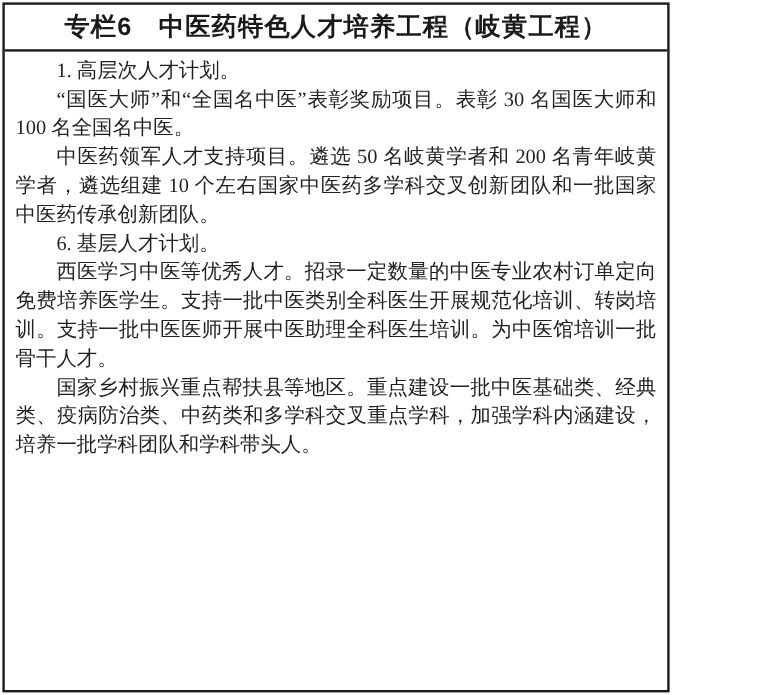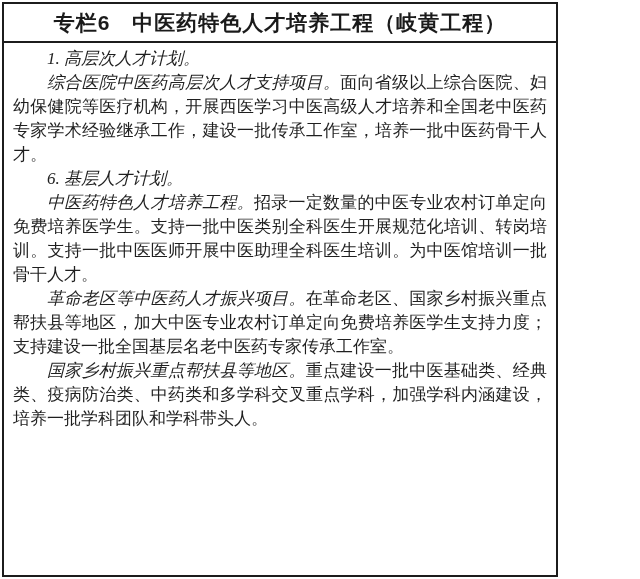--- a/index.html
+++ b/index.html
@@ -42,42 +42,42 @@
     line-height: 24px;
     color: #1f1f1f;
     text-align: justify;
     overflow: hidden;
   }
   .para {
     text-indent: 2em;
     margin: 0;
   }
   
-  .para .lead { font-style: italic; }
+  .para .lead { }
   .para .rest { font-style: normal; }
 </style>
 </head>
 <body>
 
 <div class="page">
   <div class="panel">
     <div class="panel-title">专栏6　中医药特色人才培养工程（岐黄工程）</div>
     <div class="panel-body">
   <p class="para"><span class="lead">1. 高层次人才计划。</span><span class="rest"></span></p>
 
+  <p class="para"><span class="lead">“国医大师”和“全国名中医”表彰奖励项目。</span><span class="rest">表彰 30 名国医大师和 100 名全国名中医。</span></p>
+
+  <p class="para"><span class="lead">中医药领军人才支持项目。</span><span class="rest">遴选 50 名岐黄学者和 200 名青年岐黄学者，遴选组建 10 个左右国家中医药多学科交叉创新团队和一批国家中医药传承创新团队。</span></p>
 
 
 
 
-  <p class="para"><span class="lead">综合医院中医药高层次人才支持项目。</span><span class="rest">面向省级以上综合医院、妇幼保健院等医疗机构，开展西医学习中医高级人才培养和全国老中医药专家学术经验继承工作，建设一批传承工作室，培养一批中医药骨干人才。</span></p>
-
   <p class="para"><span class="lead">6. 基层人才计划。</span><span class="rest"></span></p>
 
-  <p class="para"><span class="lead">中医药特色人才培养工程。</span><span class="rest">招录一定数量的中医专业农村订单定向免费培养医学生。支持一批中医类别全科医生开展规范化培训、转岗培训。支持一批中医医师开展中医助理全科医生培训。为中医馆培训一批骨干人才。</span></p>
+  <p class="para"><span class="lead">西医学习中医等优秀人才。</span><span class="rest">招录一定数量的中医专业农村订单定向免费培养医学生。支持一批中医类别全科医生开展规范化培训、转岗培训。支持一批中医医师开展中医助理全科医生培训。为中医馆培训一批骨干人才。</span></p>
 
-  <p class="para"><span class="lead">革命老区等中医药人才振兴项目。</span><span class="rest">在革命老区、国家乡村振兴重点帮扶县等地区，加大中医专业农村订单定向免费培养医学生支持力度；支持建设一批全国基层名老中医药专家传承工作室。</span></p>
 
 
   <p class="para"><span class="lead">国家乡村振兴重点帮扶县等地区。</span><span class="rest">重点建设一批中医基础类、经典类、疫病防治类、中药类和多学科交叉重点学科，加强学科内涵建设，培养一批学科团队和学科带头人。</span></p>
 
 </div>
   </div>
 </div>
 
 </body></html>

